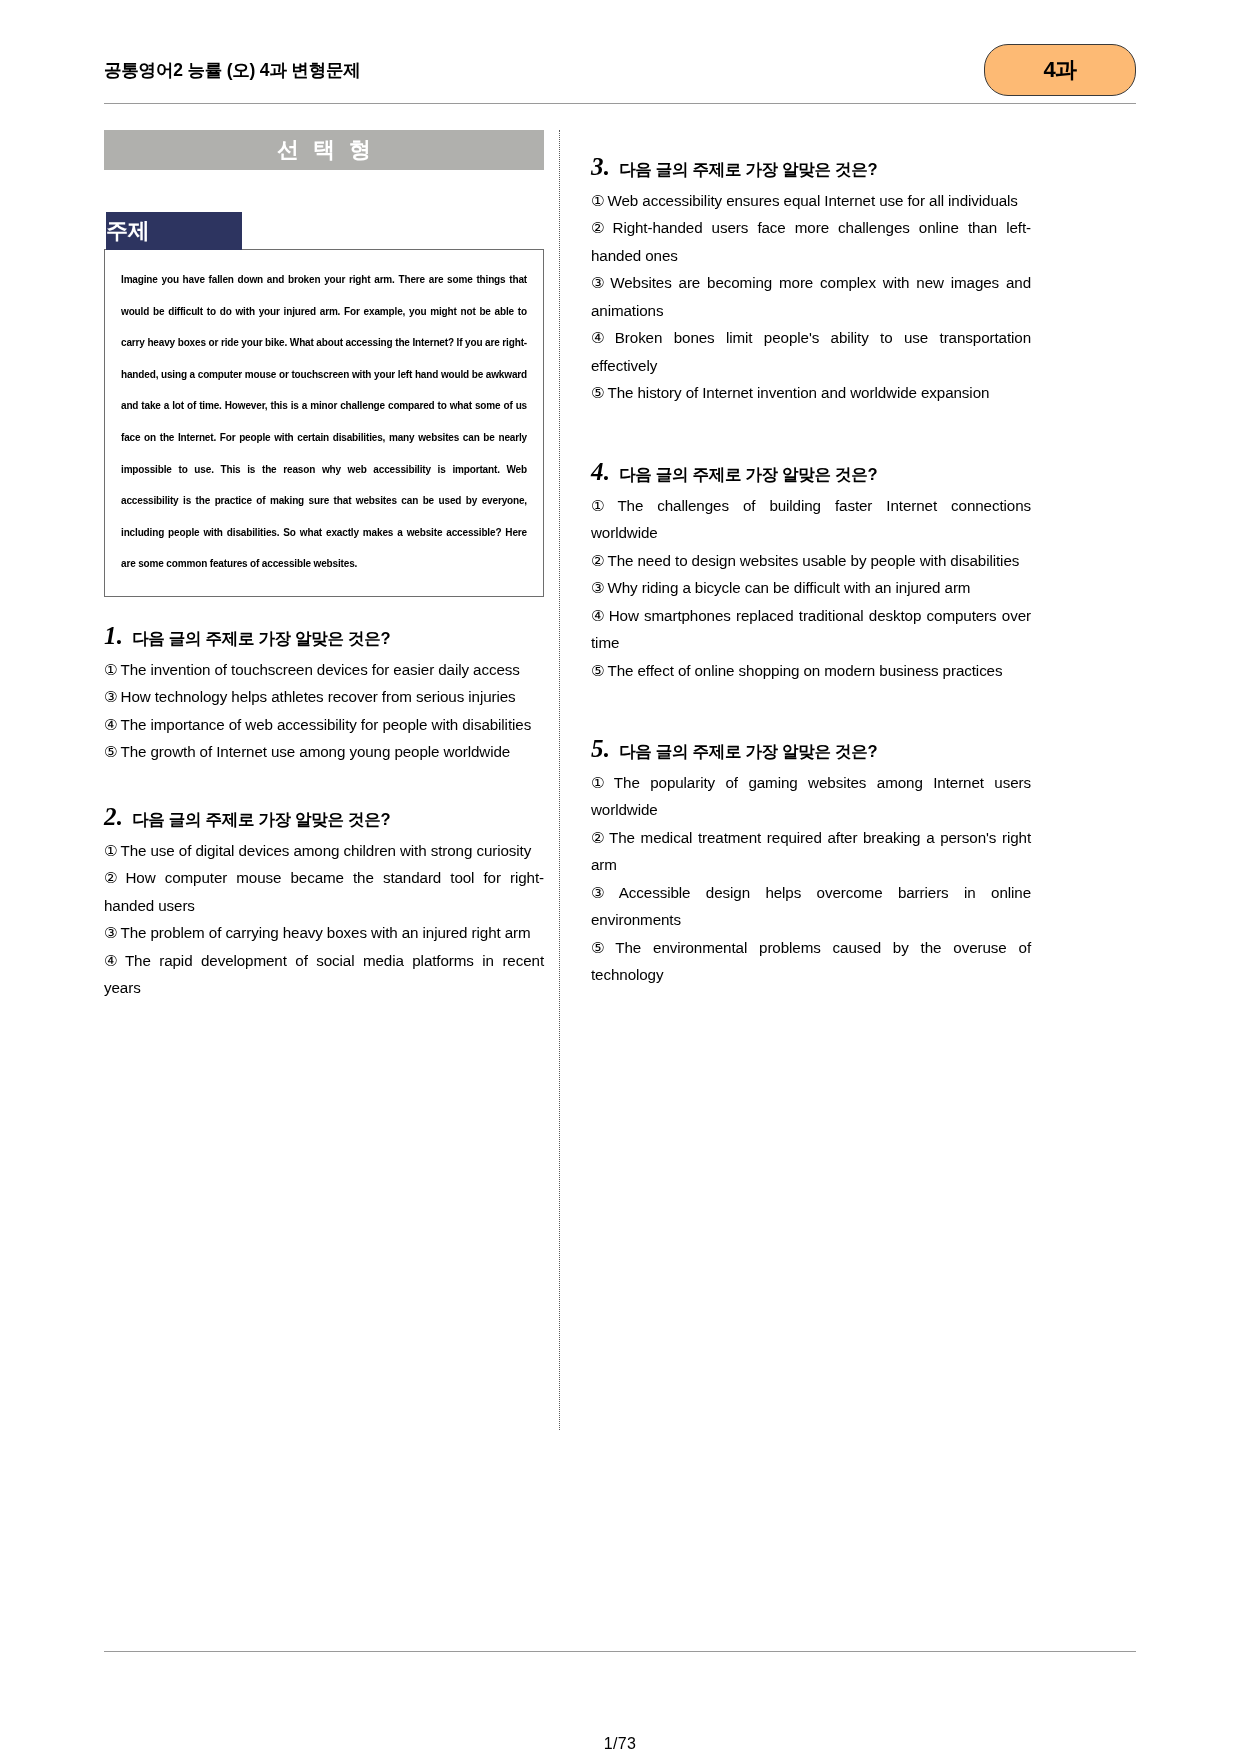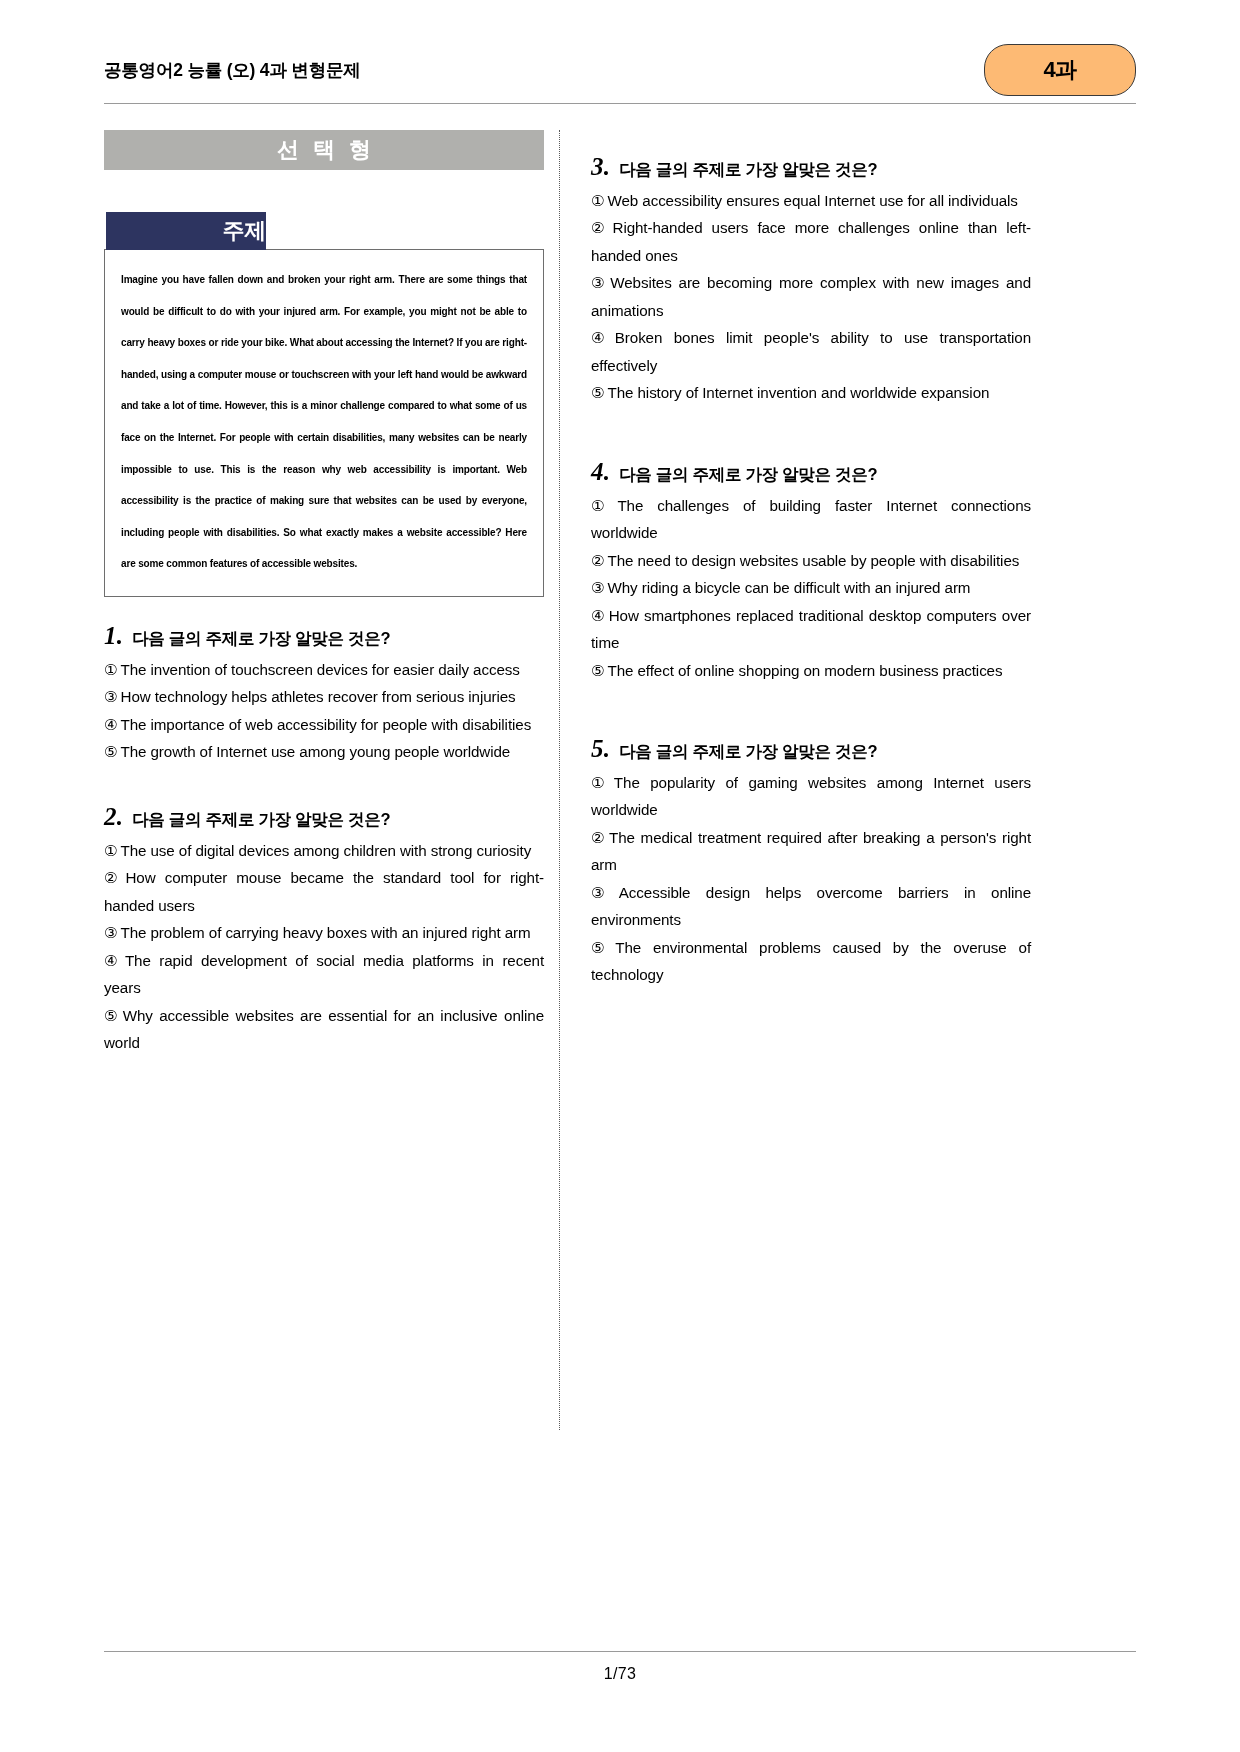--- a/index.html
+++ b/index.html
@@ -112,26 +112,26 @@
   }
 
   
   .passage-wrap {
     margin-top: 42px;
     position: relative;
   }
   .passage-tag {
     position: relative;
     z-index: 2;
-    width: 160px;
+    width: 136px;
     height: 38px;
     background: #2d3460;
     display: flex;
     align-items: center;
-    justify-content: flex-end;
+    justify-content: flex-start;
     margin-left: 2px;
   }
   .passage-tag-label {
     color: #ffffff;
     font-size: 22px;
     font-weight: 600;
     letter-spacing: -0.3px;
   }
   .passage-box {
     border: 1.1px solid #6e6e6e;
@@ -199,21 +199,21 @@
     position: absolute;
     left: 104px;
     top: 1651px;
     width: 1032px;
     height: 0;
     border-top: 1.2px solid #9a9a9a;
   }
   .footer-page {
     position: absolute;
     left: 0;
-    top: 1665px;
+    top: 1735px;
     width: 1240px;
     text-align: center;
     font-size: 16px;
     letter-spacing: 0.3px;
   }
 </style>
 </head>
 <body>
 
 <div class="page">
@@ -259,21 +259,20 @@
       <div class="question q-gap-md">
         <div class="q-head">
           <span class="q-num">2.</span>
           <span class="q-prompt">다음 글의 주제로 가장 알맞은 것은?</span>
         </div>
         <ul class="choices">
           <li class="choice"><span class="choice-marker">①</span><span>The use of digital devices among children with strong curiosity</span></li>
           <li class="choice"><span class="choice-marker">②</span><span>How computer mouse became the standard tool for right-handed users</span></li>
           <li class="choice"><span class="choice-marker">③</span><span>The problem of carrying heavy boxes with an injured right arm</span></li>
           <li class="choice"><span class="choice-marker">④</span><span>The rapid development of social media platforms in recent years</span></li>
-          <li class="choice"><span class="choice-marker">⑤</span><span>Why accessible websites are essential for an inclusive online world</span></li>
         </ul>
       </div>
 
     </div>
 
     <div class="col col-right">
 
       <div class="question" style="margin-top:24px;">
         <div class="q-head">
           <span class="q-num">3.</span>

